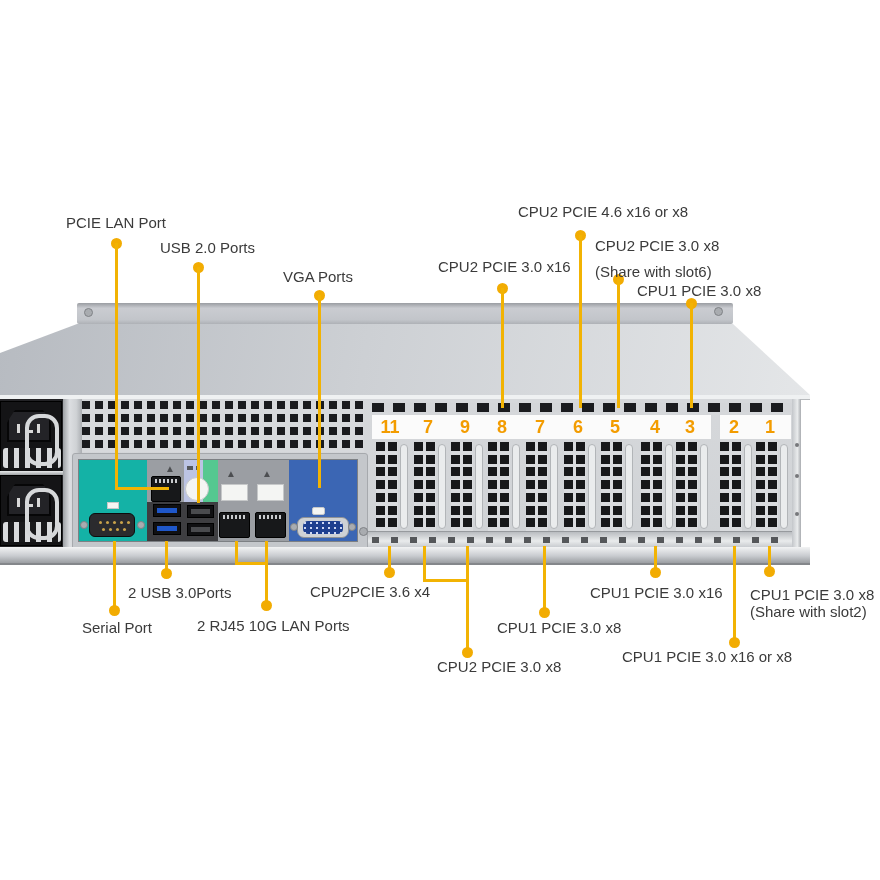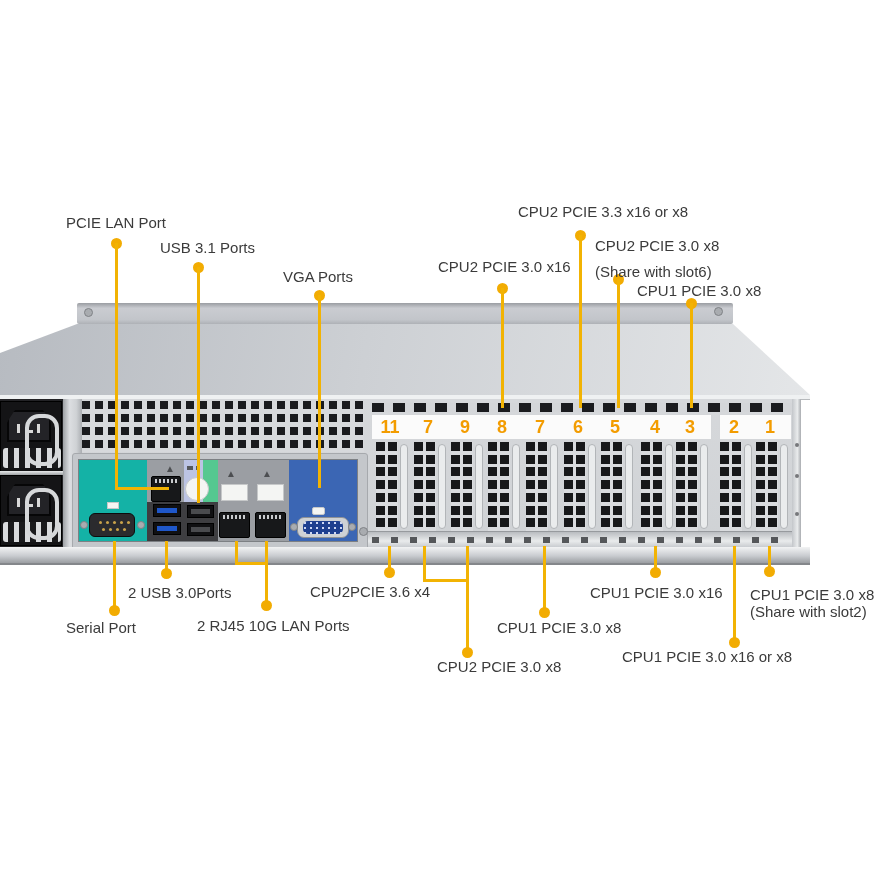--- a/index.html
+++ b/index.html
@@ -261,30 +261,30 @@
   <div class="abs vline" style="left:654px;top:546px;height:26px;"></div>
   <div class="abs dot" style="left:650px;top:567px;"></div>
 
   <div class="abs vline" style="left:733px;top:546px;height:96px;"></div>
   <div class="abs dot" style="left:729px;top:637px;"></div>
 
   <div class="abs vline" style="left:768px;top:546px;height:25px;"></div>
   <div class="abs dot" style="left:764px;top:566px;"></div>
 
   <div class="abs lbl" style="left:66px;top:214px;">PCIE LAN Port</div>
-  <div class="abs lbl" style="left:160px;top:239px;">USB 3.1 Ports</div>
+  <div class="abs lbl" style="left:160px;top:239px;">USB 2.0 Ports</div>
   <div class="abs lbl" style="left:283px;top:268px;">VGA Ports</div>
-  <div class="abs lbl" style="left:518px;top:203px;">CPU2 PCIE 3.3 x16 or x8</div>
+  <div class="abs lbl" style="left:518px;top:203px;">CPU2 PCIE 4.6 x16 or x8</div>
   <div class="abs lbl" style="left:595px;top:237px;">CPU2 PCIE 3.0 x8</div>
   <div class="abs lbl" style="left:595px;top:263px;">(Share with slot6)</div>
   <div class="abs lbl" style="left:438px;top:258px;">CPU2 PCIE 3.0 x16</div>
   <div class="abs lbl" style="left:637px;top:282px;">CPU1 PCIE 3.0 x8</div>
 
   <div class="abs lbl" style="left:128px;top:584px;">2 USB 3.0Ports</div>
-  <div class="abs lbl" style="left:66px;top:619px;">Serial Port</div>
+  <div class="abs lbl" style="left:82px;top:619px;">Serial Port</div>
   <div class="abs lbl" style="left:197px;top:617px;">2 RJ45 10G LAN Ports</div>
   <div class="abs lbl" style="left:310px;top:583px;">CPU2PCIE 3.6 x4</div>
   <div class="abs lbl" style="left:437px;top:658px;">CPU2 PCIE 3.0 x8</div>
   <div class="abs lbl" style="left:497px;top:619px;">CPU1 PCIE 3.0 x8</div>
   <div class="abs lbl" style="left:590px;top:584px;">CPU1 PCIE 3.0 x16</div>
   <div class="abs lbl" style="left:622px;top:648px;">CPU1 PCIE 3.0 x16 or x8</div>
   <div class="abs lbl" style="left:750px;top:586px;">CPU1 PCIE 3.0 x8</div>
   <div class="abs lbl" style="left:750px;top:603px;">(Share with slot2)</div>
 
 </div>

